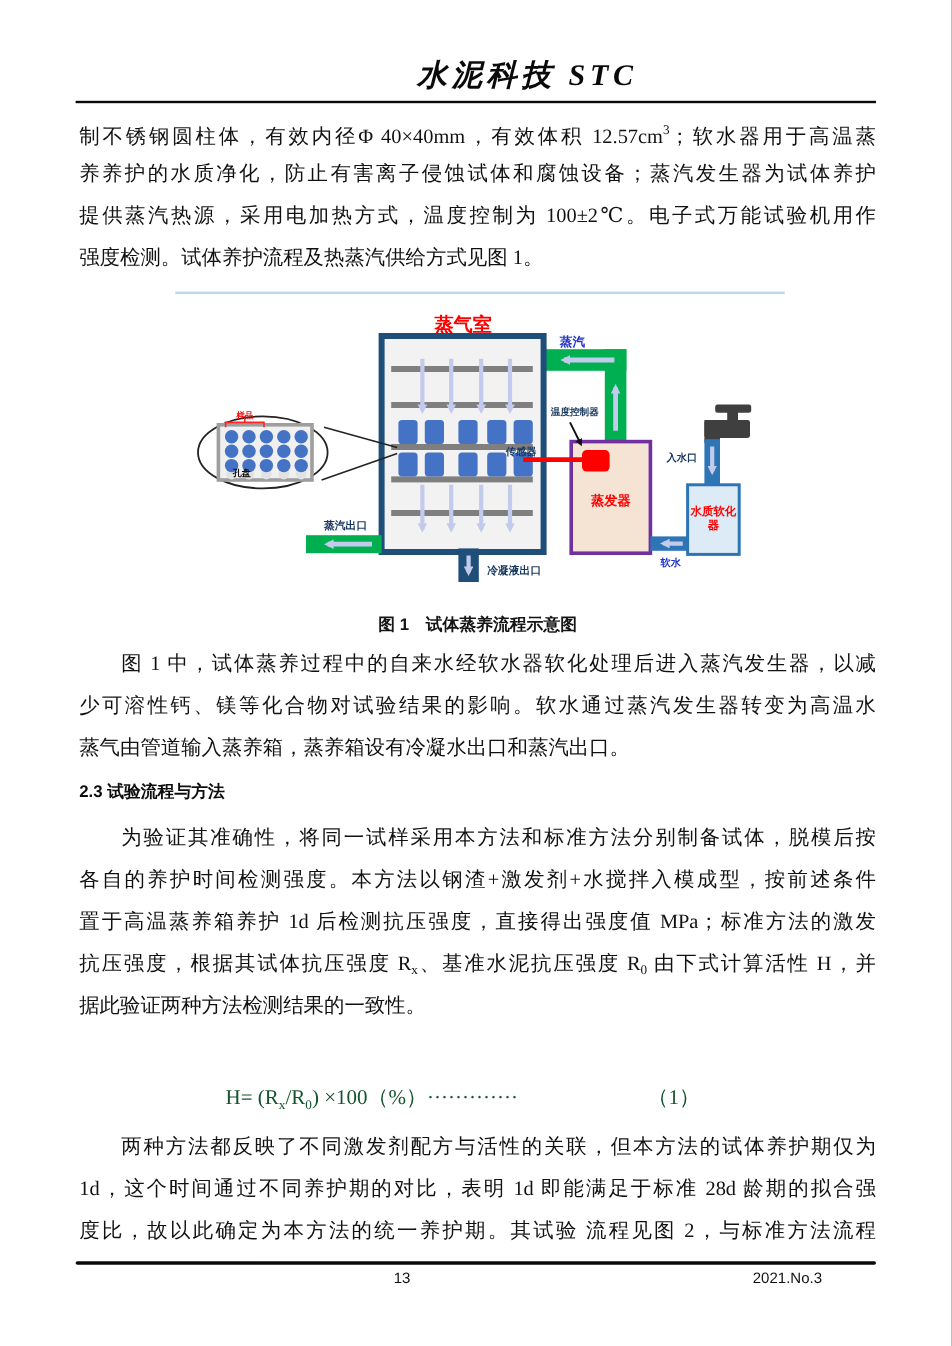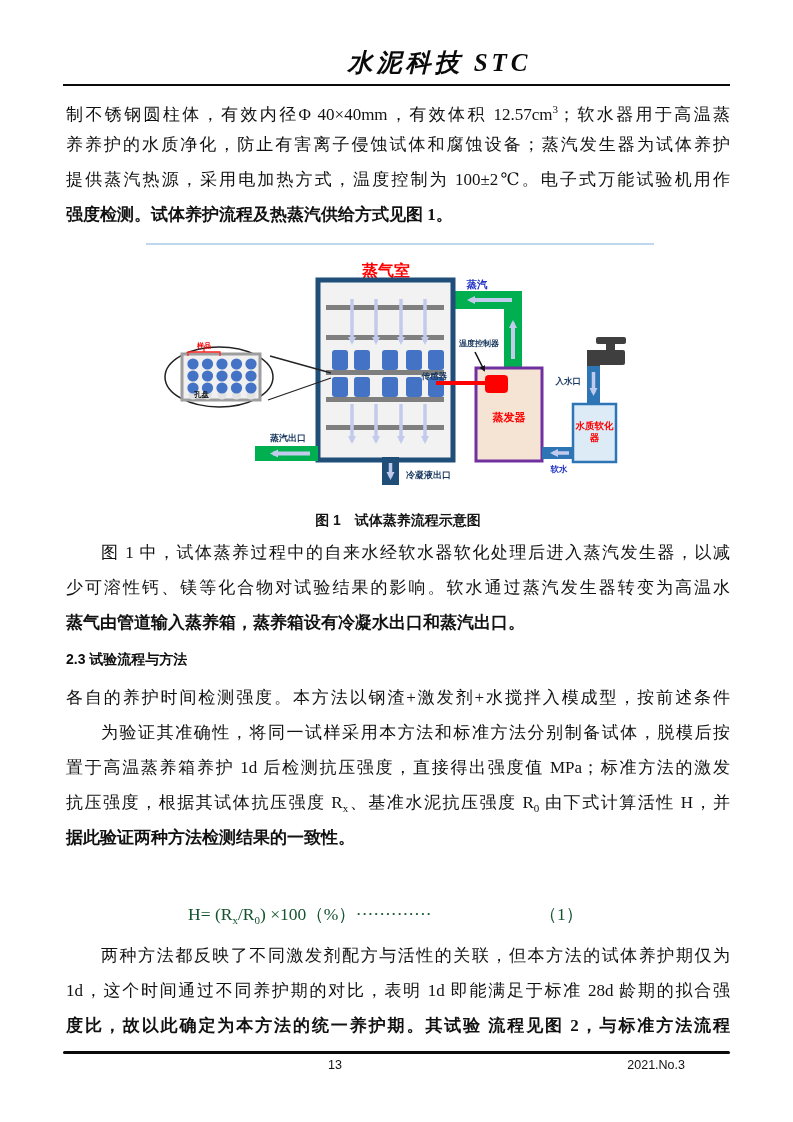--- a/index.html
+++ b/index.html
@@ -18,21 +18,21 @@
     letter-spacing:4px;color:#0a0a0a;margin-left:43px;
   }
   .header-rule{position:absolute;top:84px;left:63px;width:667px;height:2px;background:#0a0a0a;}
   
   .textblock{position:absolute;left:66px;width:664px;}
   .line{
     height:35px;line-height:35px;font-size:17px;
     text-align:justify;text-align-last:justify;text-justify:inter-character;
     white-space:nowrap;color:#111;
   }
-  .line.last{text-align-last:left;font-weight:bold;}
+  .line.last{text-align-last:left;}
   .line.indent{text-indent:35px;}
   .sup{font-size:11px;vertical-align:7px;}
   .sub{font-size:11px;vertical-align:-4px;}
   
   .fig-caption{
     position:absolute;top:504px;left:66px;width:664px;height:32px;line-height:32px;
     text-align:center;font-family:"Liberation Sans","DejaVu Sans",sans-serif;
     font-size:14px;font-weight:bold;color:#151515;
   }
   .section-heading{
@@ -205,22 +205,22 @@
 
   <div class="textblock" style="top:535px;">
     <div class="line indent">图 1 中，试体蒸养过程中的自来水经软水器软化处理后进入蒸汽发生器，以减</div>
     <div class="line">少可溶性钙、镁等化合物对试验结果的影响。软水通过蒸汽发生器转变为高温水</div>
     <div class="line last">蒸气由管道输入蒸养箱，蒸养箱设有冷凝水出口和蒸汽出口。</div>
   </div>
 
   <div class="section-heading">2.3 试验流程与方法</div>
 
   <div class="textblock" style="top:680px;">
+    <div class="line indent">为验证其准确性，将同一试样采用本方法和标准方法分别制备试体，脱模后按</div>
     <div class="line">各自的养护时间检测强度。本方法以钢渣+激发剂+水搅拌入模成型，按前述条件</div>
-    <div class="line indent">为验证其准确性，将同一试样采用本方法和标准方法分别制备试体，脱模后按</div>
     <div class="line">置于高温蒸养箱养护 1d 后检测抗压强度，直接得出强度值 MPa；标准方法的激发</div>
     <div class="line"><span>抗压强度，根据其试体抗压强度 R</span><span class="sub">x</span><span>、基准水泥抗压强度 R</span><span class="sub">0</span><span> 由下式计算活性 H，并</span></div>
     <div class="line last">据此验证两种方法检测结果的一致性。</div>
   </div>
 
   <div class="formula">
     <span class="lead"></span><span>H= (R</span><span class="sub">x</span><span>/R</span><span class="sub">0</span><span>) ×100（%）·············</span><span class="gap"></span><span>（1）</span>
   </div>
 
   <div class="textblock" style="top:938px;">

